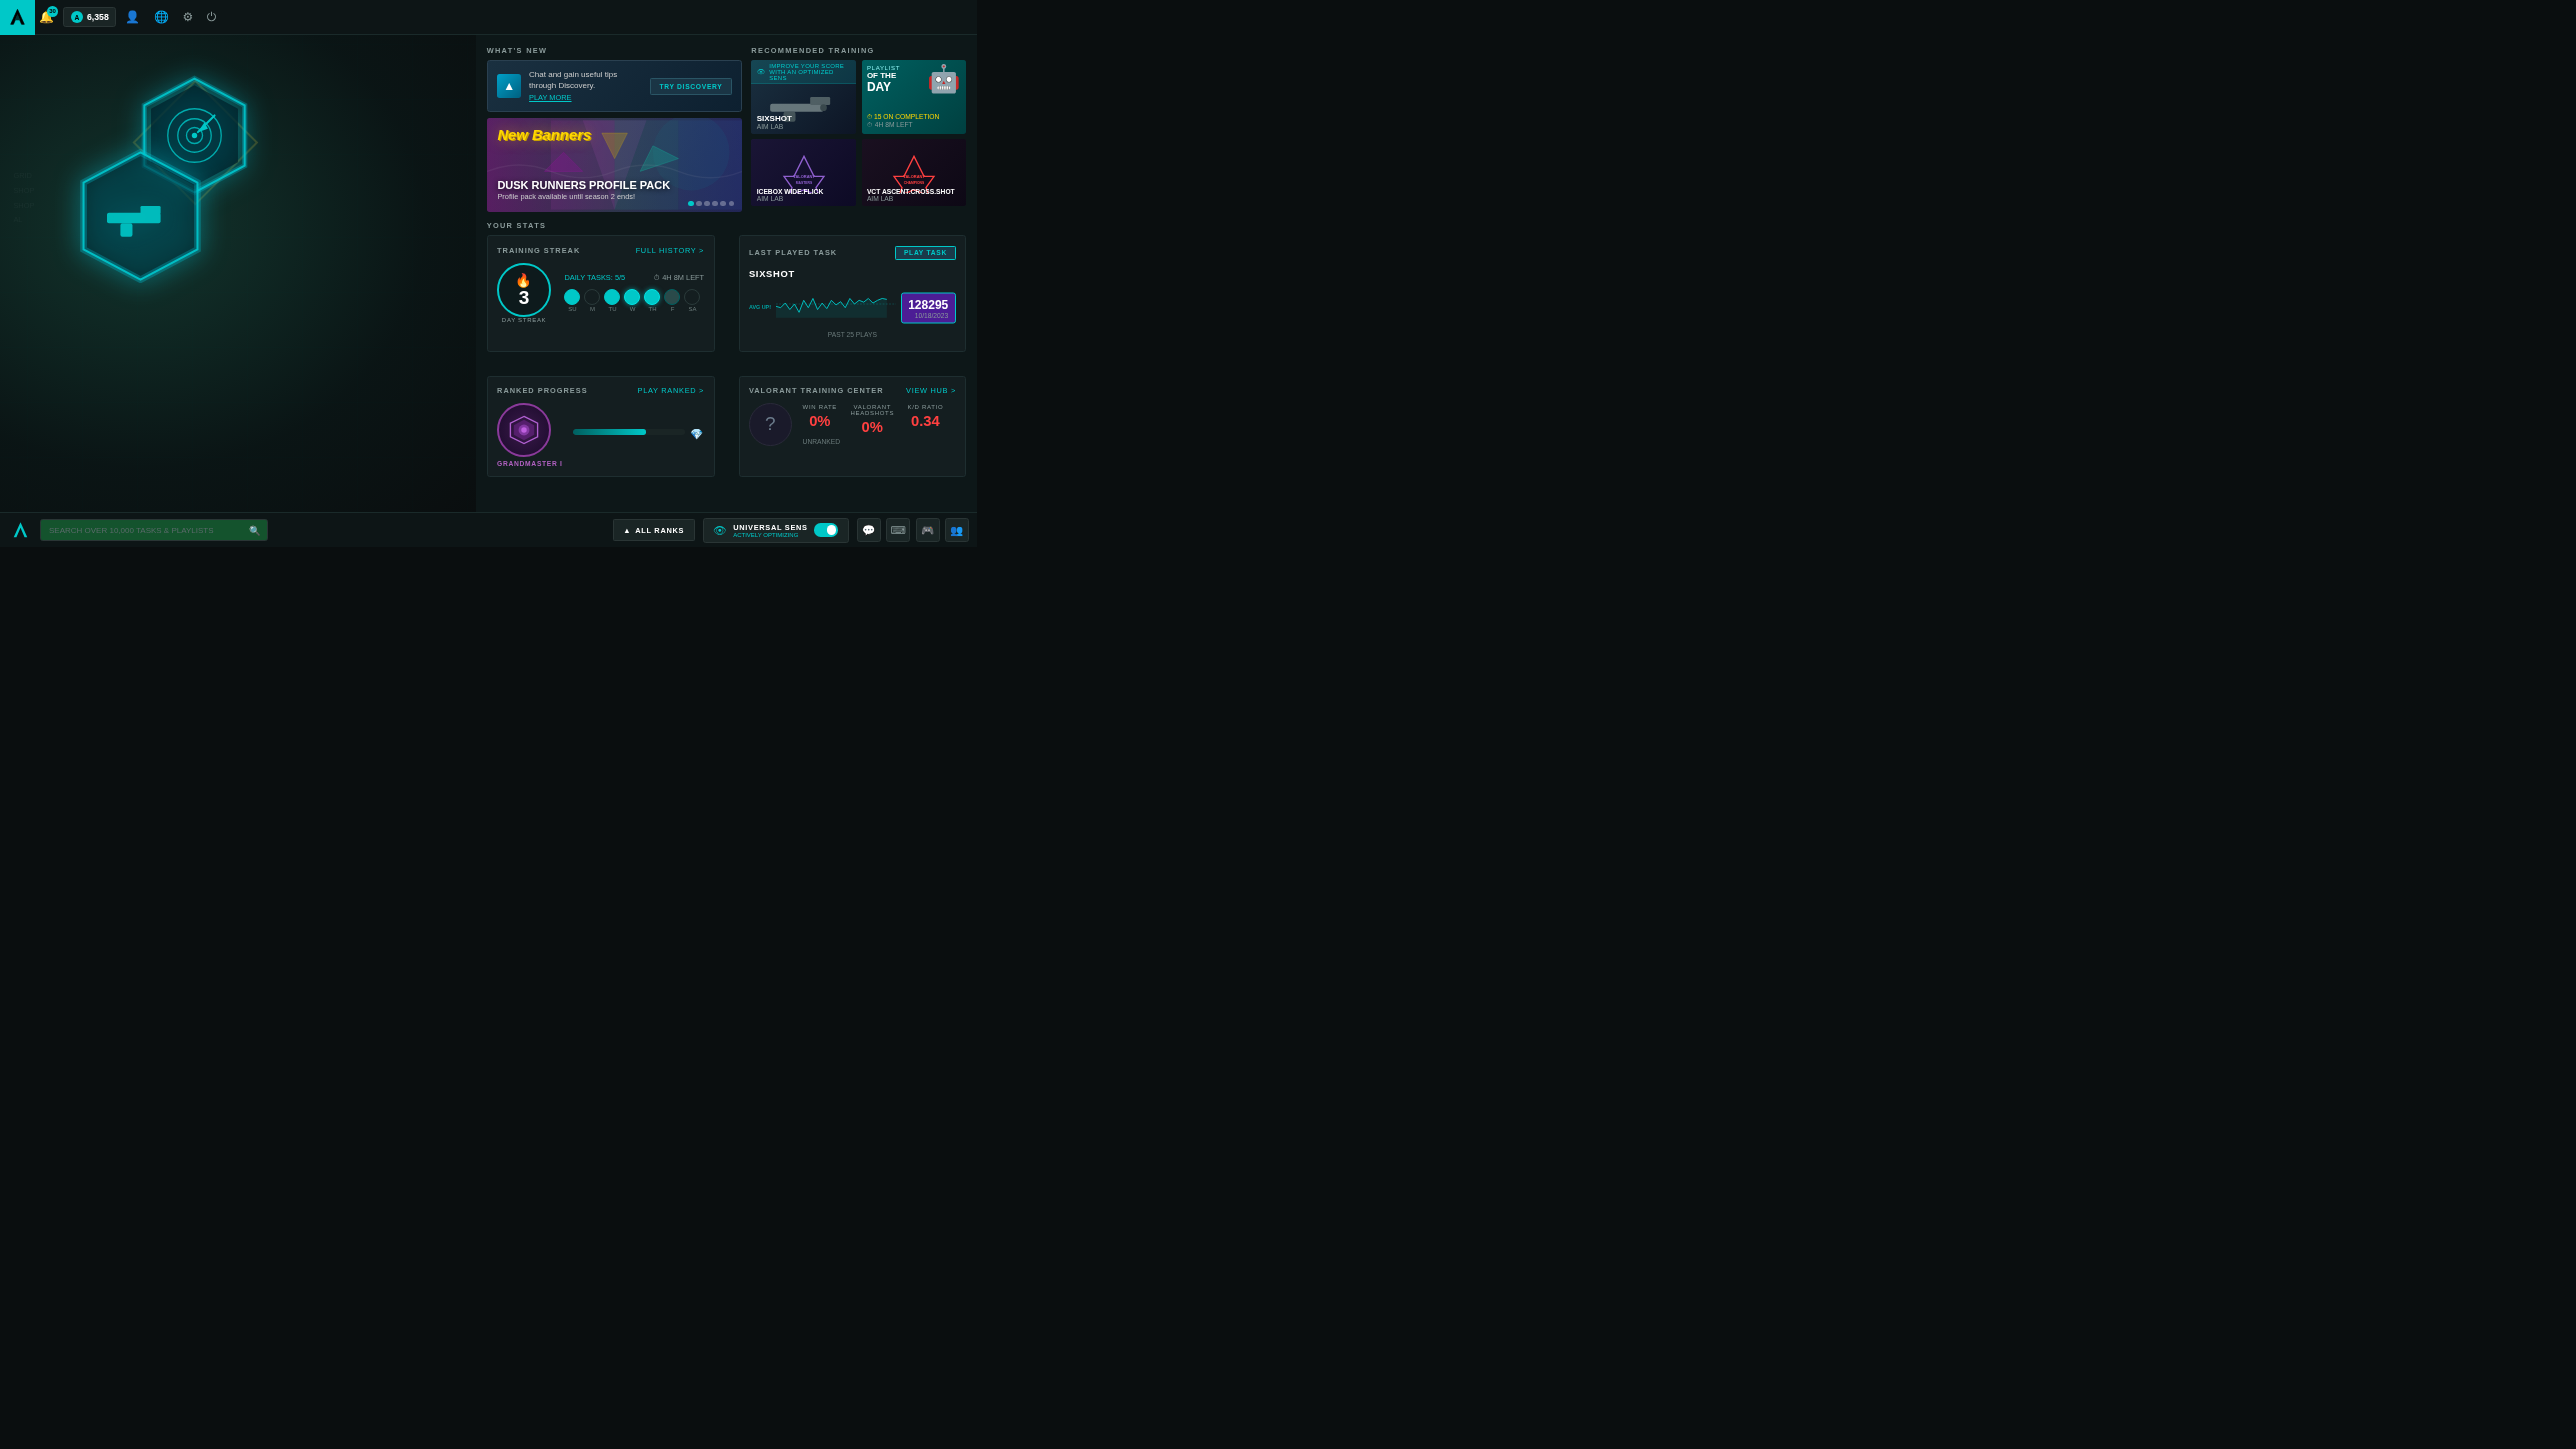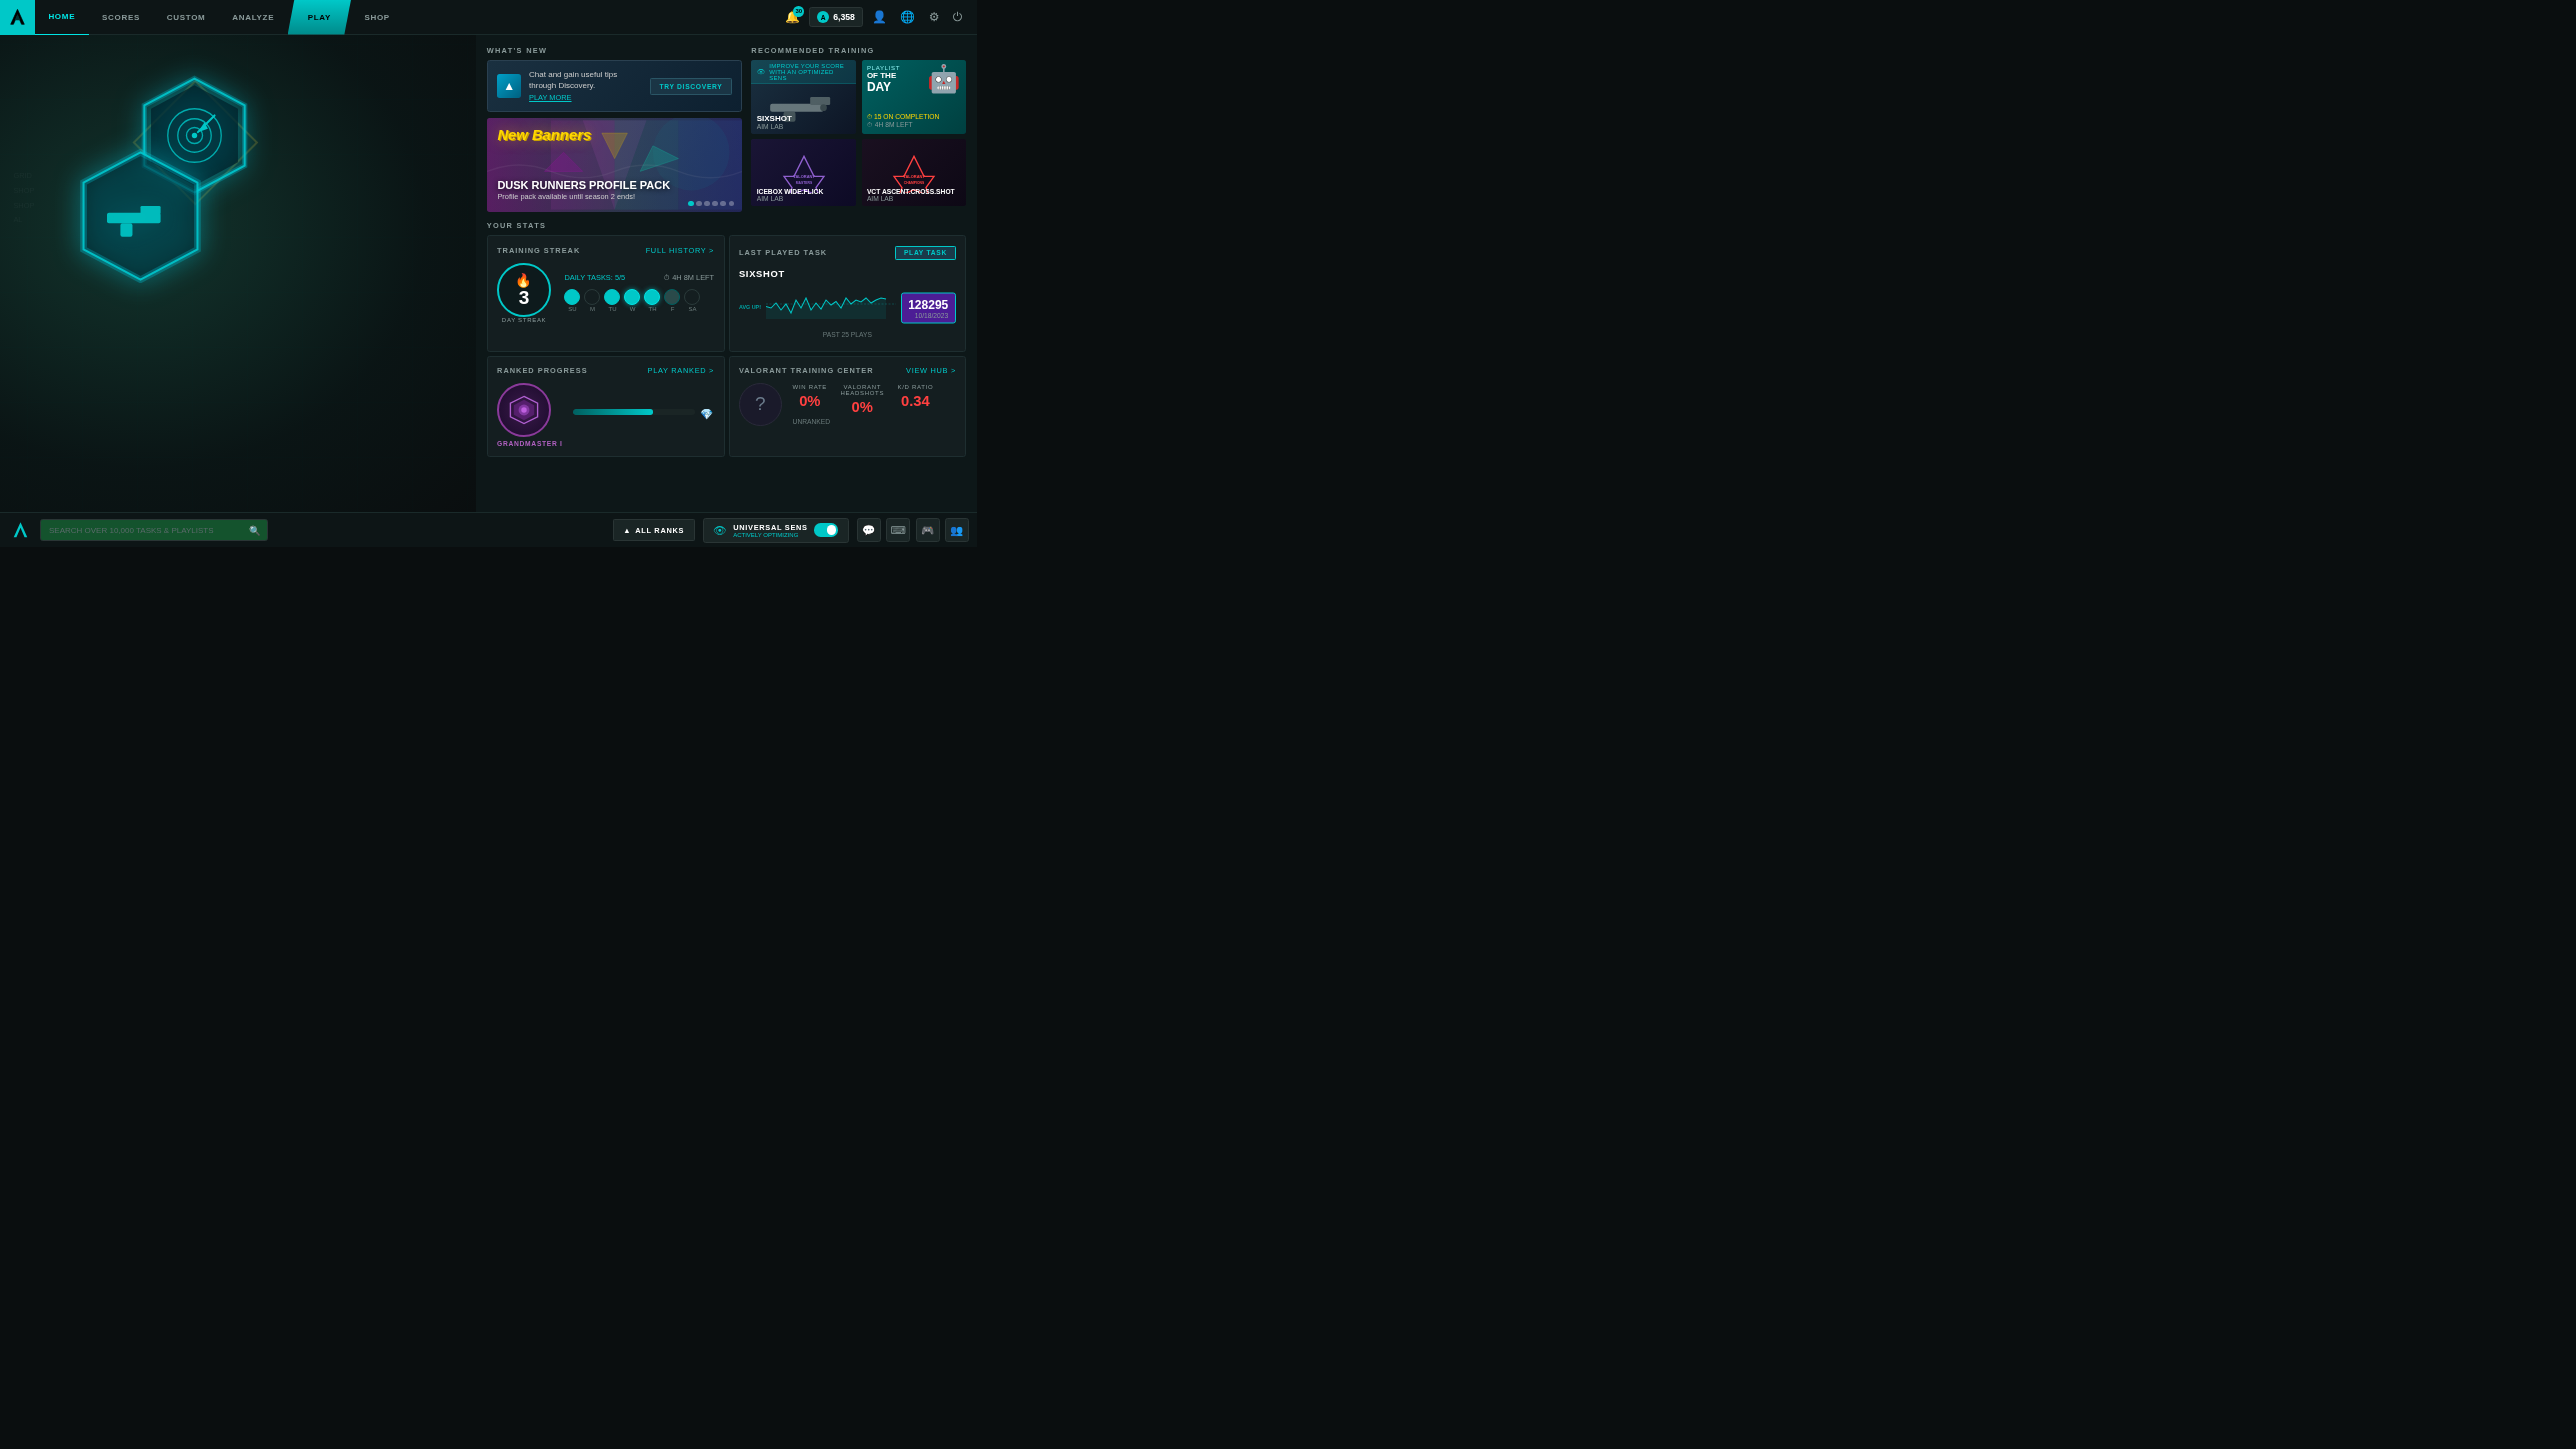--- a/index.html
+++ b/index.html
@@ -433,21 +433,21 @@
       font-size: 27px;
     }
 
     
     .stats-section {
       margin-top: 4px;
     }
     .stats-grid {
       display: grid;
       grid-template-columns: 1fr 1fr;
-      gap: 4px;
+      gap: 24px;
     }
     .stat-card {
       background: #141e20;
       border: 0.7px solid #1e2e30;
       border-radius: 2.7px;
       padding: 9.4px;
     }
     .stat-card-header {
       display: flex;
       align-items: center;
@@ -828,28 +828,20 @@
 <body>
 
 <nav class="top-nav">
   <div class="nav-logo">
     <svg viewBox="0 0 28 28" fill="none" xmlns="http://www.w3.org/2000/svg">
       <path d="M14 2L4 24h4l6-14 6 14h4L14 2z" fill="#000" stroke="#000" stroke-width="1"></path>
       <path d="M10 18h8l-4-9-4 9z" fill="#003333"></path>
     </svg>
   </div>
 
-  <div class="nav-items">
-    <div class="nav-item active">HOME</div>
-    <div class="nav-item">SCORES</div>
-    <div class="nav-item">CUSTOM</div>
-    <div class="nav-item">ANALYZE</div>
-    <div class="nav-item play-item">PLAY</div>
-    <div class="nav-item">SHOP</div>
-  </div>
 
   <div class="nav-right">
     <button class="notif-btn">
       🔔
       <span class="notif-badge">30</span>
     </button>
     <div class="currency-display">
       <div class="currency-icon">A</div>
       <span>6,358</span>
     </div>

